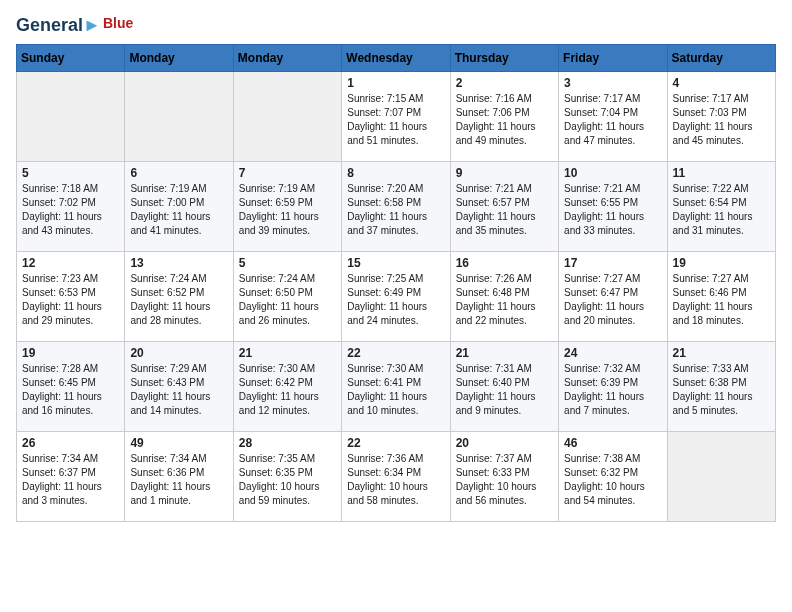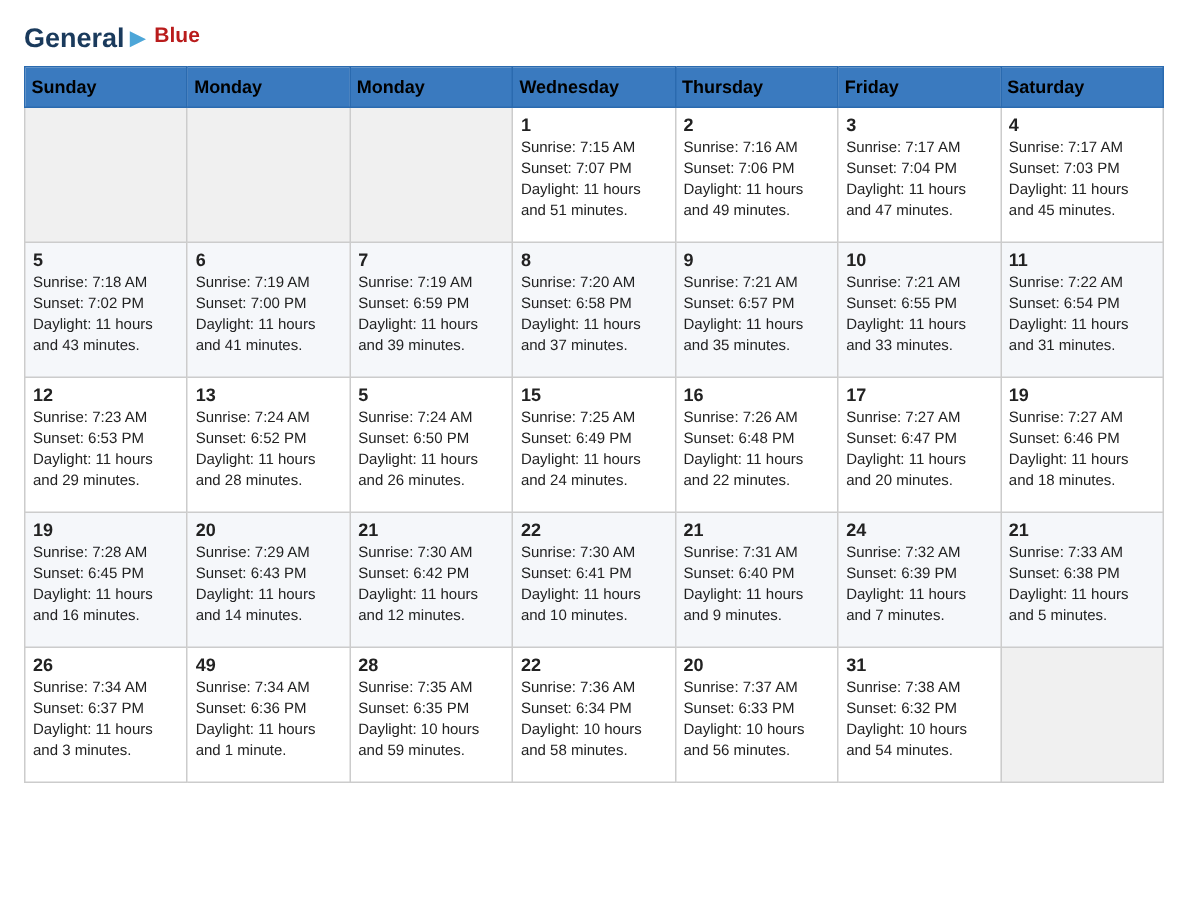--- a/index.html
+++ b/index.html
@@ -354,21 +354,21 @@
         </td>
         <td>
           <span class="day-number">20</span>
 <div class="sun-info">
   Sunrise: 7:37 AM<br>
   Sunset: 6:33 PM<br>
   Daylight: 10 hours and 56 minutes.
 </div>
         </td>
         <td>
-          <span class="day-number">31</span>
+          <span class="day-number">46</span>
 <div class="sun-info">
   Sunrise: 7:38 AM<br>
   Sunset: 6:32 PM<br>
   Daylight: 10 hours and 54 minutes.
 </div>
         </td>
         <td class="cell-empty"></td>
       </tr>
     </tbody>
 </table>

